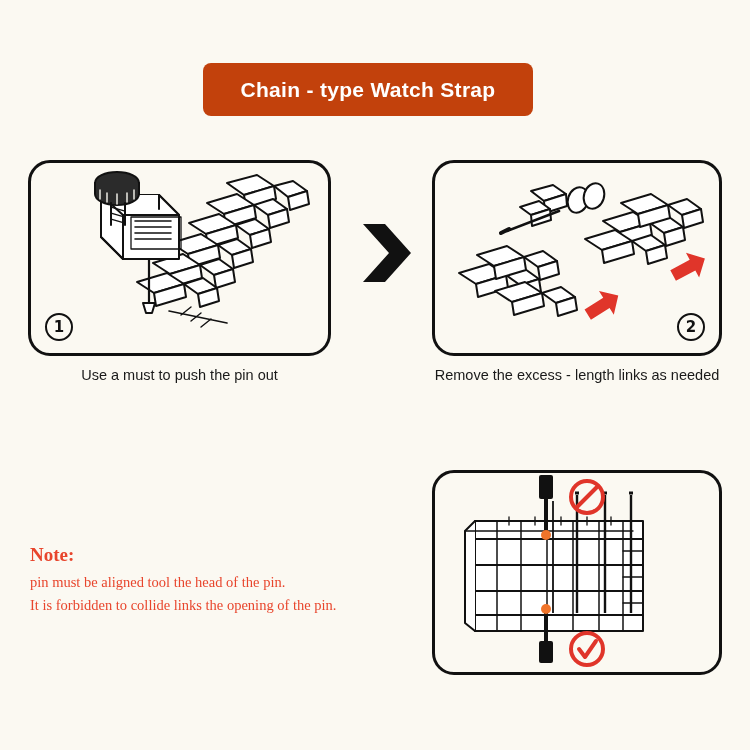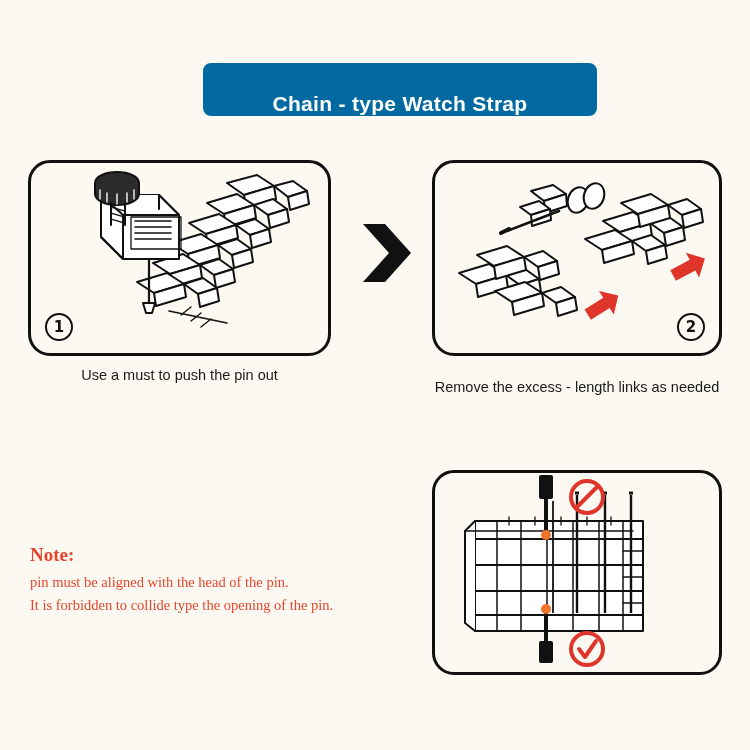--- a/index.html
+++ b/index.html
@@ -11,26 +11,26 @@
     font-family: "Liberation Sans", sans-serif;
     position: relative;
     overflow: hidden;
   }
 
   
   .title-banner {
     position: absolute;
     left: 203px;
     top: 63px;
-    width: 394px;
+    width: 330px;
     height: 53px;
-    background: #0369a1;
+    background: #c2410c;
     border-radius: 8px;
     display: flex;
-    align-items: flex-end;
+    align-items: center;
     justify-content: center;
   }
   .title-banner .title-text {
     color: #ffffff;
     font-size: 21px;
     font-weight: bold;
     letter-spacing: 0.3px;
     white-space: nowrap;
   }
 
@@ -64,21 +64,21 @@
   #badge-2 { right: 14px; bottom: 12px; }
 
   .caption {
     position: absolute;
     text-align: center;
     font-size: 14.5px;
     color: #1a1a1a;
     line-height: 1.35;
   }
   #caption-1 { left: 28px;  top: 366px; width: 303px; }
-  #caption-2 { left: 420px; top: 378px; width: 314px; }
+  #caption-2 { left: 420px; top: 366px; width: 314px; }
 
   
   .big-arrow {
     position: absolute;
     left: 355px;
     top: 222px;
     width: 60px;
     height: 62px;
   }
 
@@ -250,22 +250,22 @@
 
   <div class="step-badge" id="badge-2">2</div>
 </div>
 
 <div class="caption" id="caption-2">Remove the excess - length links as needed</div>
 
 <div class="note-block">
   <div class="note-line first">
     <span class="note-label">Note:</span>
   </div>
-  <div class="note-line">pin must be aligned with the head of the pin.</div>
-  <div class="note-line">It is forbidden to collide type the opening of the pin.</div>
+  <div class="note-line">pin must be aligned tool the head of the pin.</div>
+  <div class="note-line">It is forbidden to collide links the opening of the pin.</div>
 </div>
 
 <div class="panel" id="panel-3">
   <svg width="283" height="198" viewBox="0 0 283 198">
     <g fill="none" stroke="#111" stroke-width="2" stroke-linejoin="round" stroke-linecap="round">
 
       <path d="M40 48 L208 48 L208 158 L40 158 Z" fill="#fff"></path>
 
       <path d="M40 66 L208 66"></path>
       <path d="M40 92 L208 92"></path>

